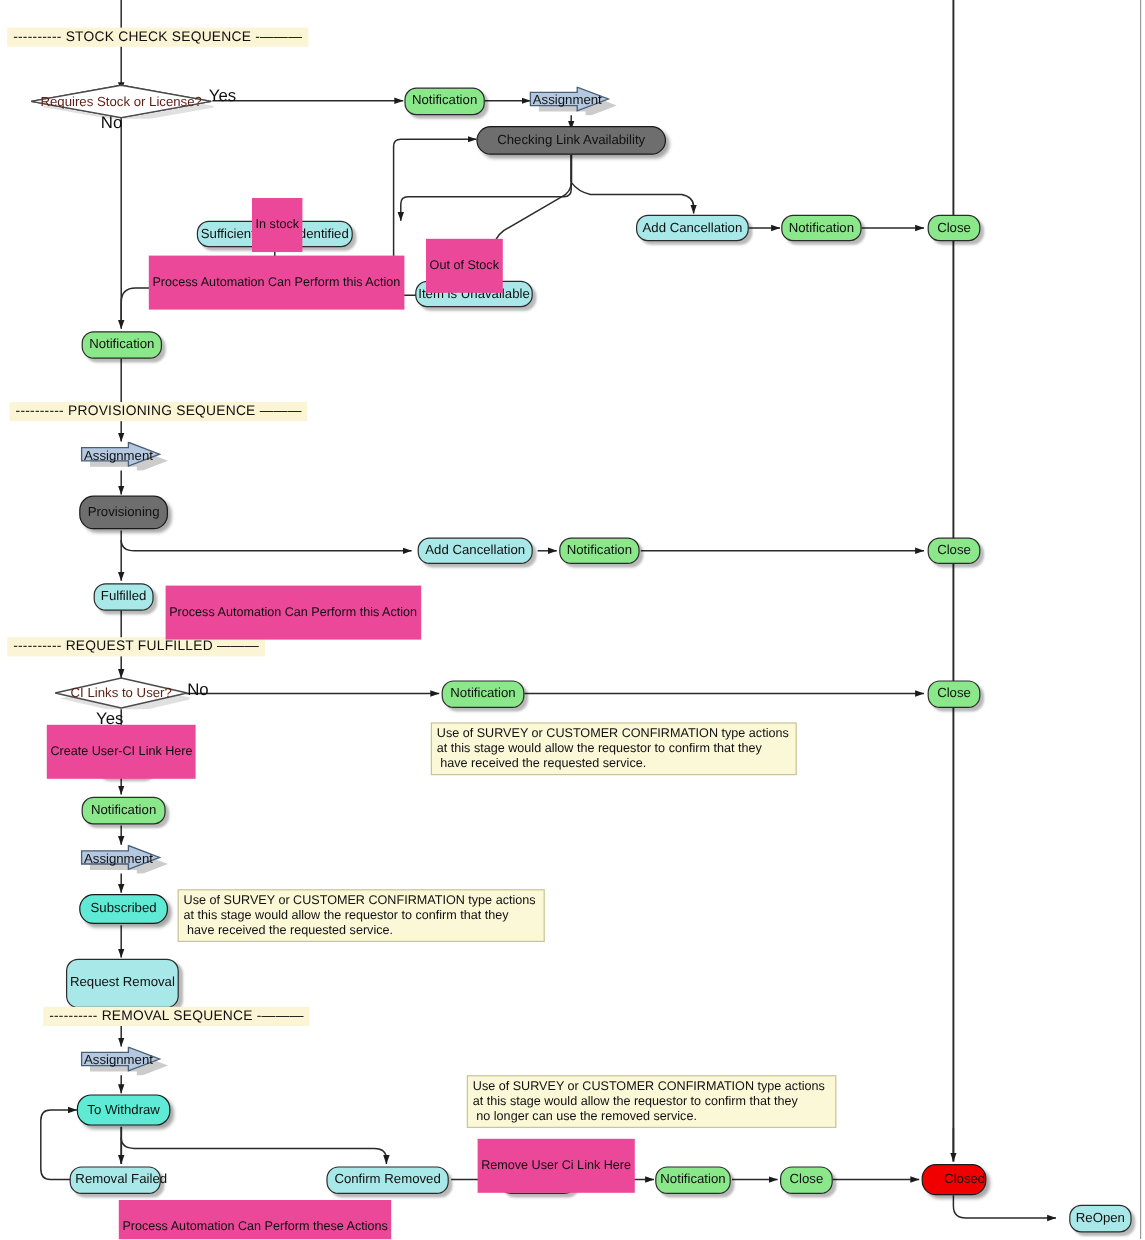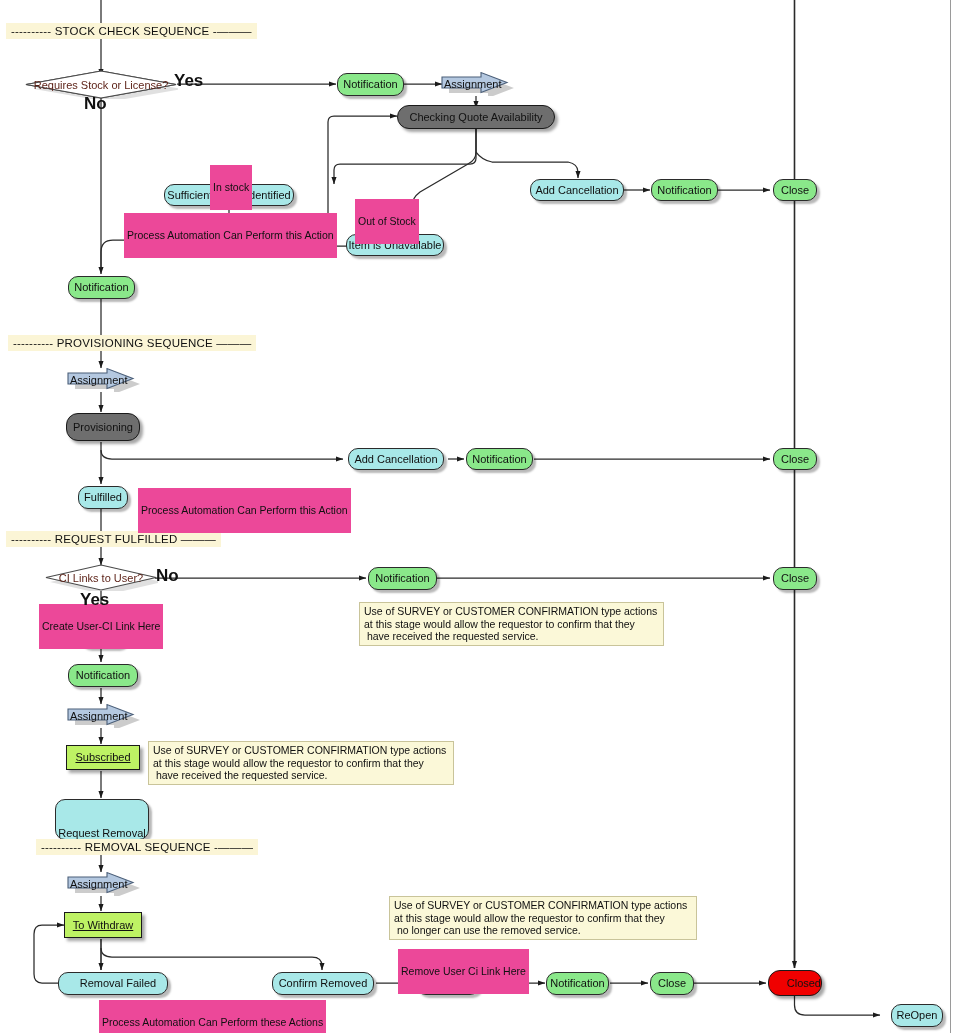--- a/index.html
+++ b/index.html
@@ -9,37 +9,37 @@
   
   .node{position:absolute;box-sizing:border-box;display:flex;align-items:center;
         justify-content:center;white-space:nowrap;font-size:11px;color:#101010;
         line-height:1;z-index:5;border-radius:10px;}
   .node .lbl{pointer-events:none;}
 
   .n-green{background:#8ae88a;border:1.4px solid #2b2b2b;box-shadow:3px 3px 2px rgba(0,0,0,.28);}
   .n-cyan{background:#a8e8e8;border:1.4px solid #2b2b2b;box-shadow:3px 3px 2px rgba(0,0,0,.28);}
   .n-gray{background:#6e6e6e;border:1.6px solid #1a1a1a;border-radius:12px;color:#111;
           box-shadow:3px 3px 3px rgba(0,0,0,.35);}
-  .n-orange{background:#bef264;border:1.6px solid #1a1a1a;border-radius:0;color:#111;
-            box-shadow:3px 3px 3px rgba(0,0,0,.35);text-decoration:underline;}
+  .n-orange{background:#5eead4;border:1.6px solid #1a1a1a;border-radius:12px;color:#111;
+            box-shadow:3px 3px 3px rgba(0,0,0,.35);}
   .n-red{background:#f00000;border:1.6px solid #1a1a1a;border-radius:12px;color:#111;
          box-shadow:3px 3px 3px rgba(0,0,0,.35);justify-content:flex-end;}
 
   
   .note{position:absolute;background:#fbf8d8;border:1px solid #c9c49a;
         font-size:10.5px;color:#101010;line-height:12.6px;padding:2px 4px;
         white-space:pre;z-index:6;box-sizing:border-box;}
   .note.plain{border:none;background:#ec4899;padding:16px 3px;}
 
   
   .banner{position:absolute;background:#fbf5d6;border:none;font-size:11.5px;
           color:#101010;padding:2px 5px;white-space:nowrap;z-index:6;letter-spacing:.2px;}
 
   
-  .edgelbl{position:absolute;font-size:17px;color:#101010;z-index:7;white-space:nowrap;font-weight:bold;}
+  .edgelbl{position:absolute;font-size:14px;color:#101010;z-index:7;white-space:nowrap;}
 
   
   .diamond{position:absolute;z-index:5;}
   .diamond .dtext{position:absolute;left:0;top:0;width:100%;height:100%;
                   display:flex;align-items:center;justify-content:center;
                   font-size:11px;color:#5a1f14;white-space:nowrap;}
 
   
   .assign{position:absolute;z-index:5;}
   .assign .atext{position:absolute;left:4px;top:0;height:100%;display:flex;
@@ -200,21 +200,21 @@
 
   <div class="assign" style="left:66px;top:872px;width:74px;height:24px;">
     <svg width="74" height="24">
       <polygon points="5,8 44,8 44,3 70,13 44,23 44,18 5,18" fill="#000" opacity="0.2" transform="translate(4,3)"></polygon>
       <polygon points="2,5 41,5 41,0.6 67,10.5 41,20.4 41,16 2,16" fill="#b4c8e0" stroke="#4a5e78" stroke-width="1.1"></polygon>
     </svg>
     <span class="atext">Assignment</span>
   </div>
 
   <div class="node n-gray" style="left:397px;top:105px;width:158px;height:24px;">
-    <span class="lbl">Checking Quote Availability</span>
+    <span class="lbl">Checking Link Availability</span>
   </div>
 
   <div class="node n-gray" style="left:66px;top:413px;width:74px;height:28px;">
     <span class="lbl">Provisioning</span>
   </div>
 
   <div class="node n-orange" style="left:66px;top:745px;width:74px;height:25px;">
     <span class="lbl">Subscribed</span>
   </div>
 
@@ -279,25 +279,25 @@
   </div>
 
   <div class="node n-green" style="left:79px;top:625px;width:48px;height:23px;">
     <span class="lbl">Link CI</span>
   </div>
 
   <div class="node n-green" style="left:68px;top:664px;width:70px;height:23px;">
     <span class="lbl">Notification</span>
   </div>
 
-  <div class="node n-cyan" style="left:55px;top:799px;width:94px;height:41px;align-items:flex-end;">
+  <div class="node n-cyan" style="left:55px;top:799px;width:94px;height:41px;">
     <span class="lbl">Request Removal</span>
   </div>
 
-  <div class="node n-cyan" style="left:58px;top:972px;width:110px;height:23px;padding-left:10px;">
+  <div class="node n-cyan" style="left:58px;top:972px;width:76px;height:23px;padding-left:10px;">
     <span class="lbl">Removal Failed</span>
   </div>
 
   <div class="node n-cyan" style="left:272px;top:972px;width:102px;height:23px;">
     <span class="lbl">Confirm Removed</span>
   </div>
 
   <div class="node n-green" style="left:416px;top:972px;width:64px;height:23px;align-items:flex-end;">
     <span class="lbl">Unlink CI</span>
   </div>

